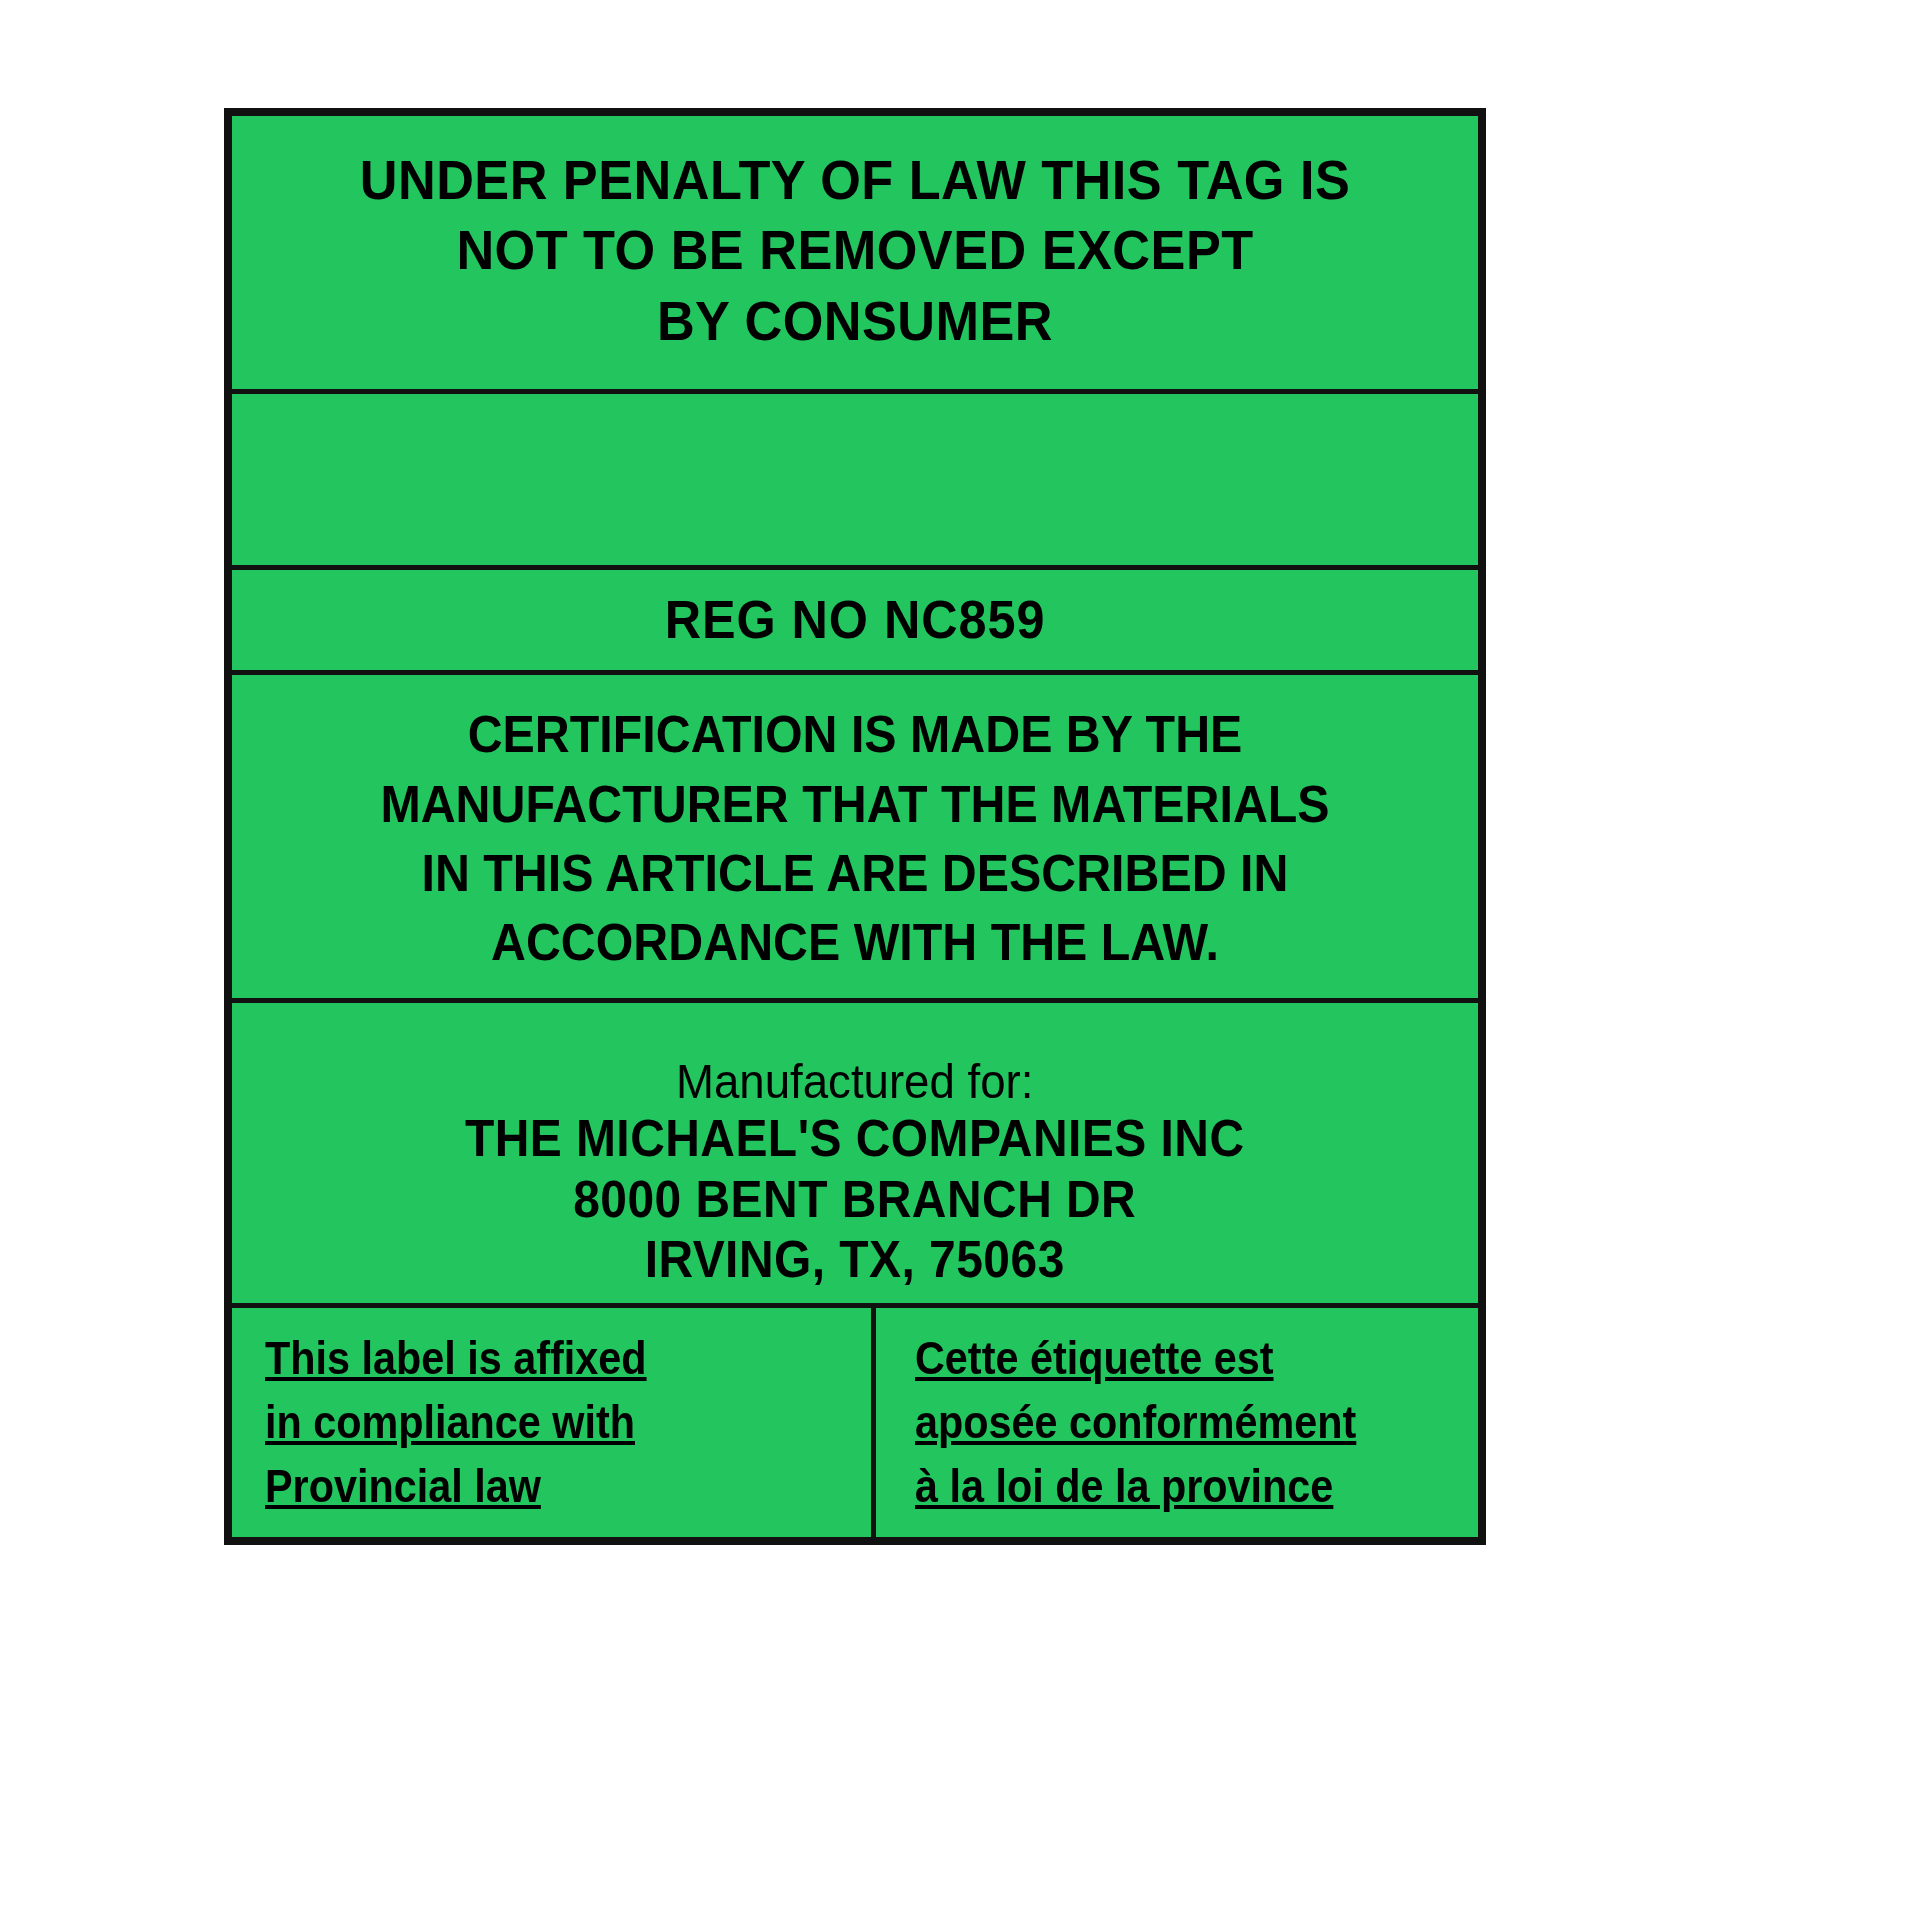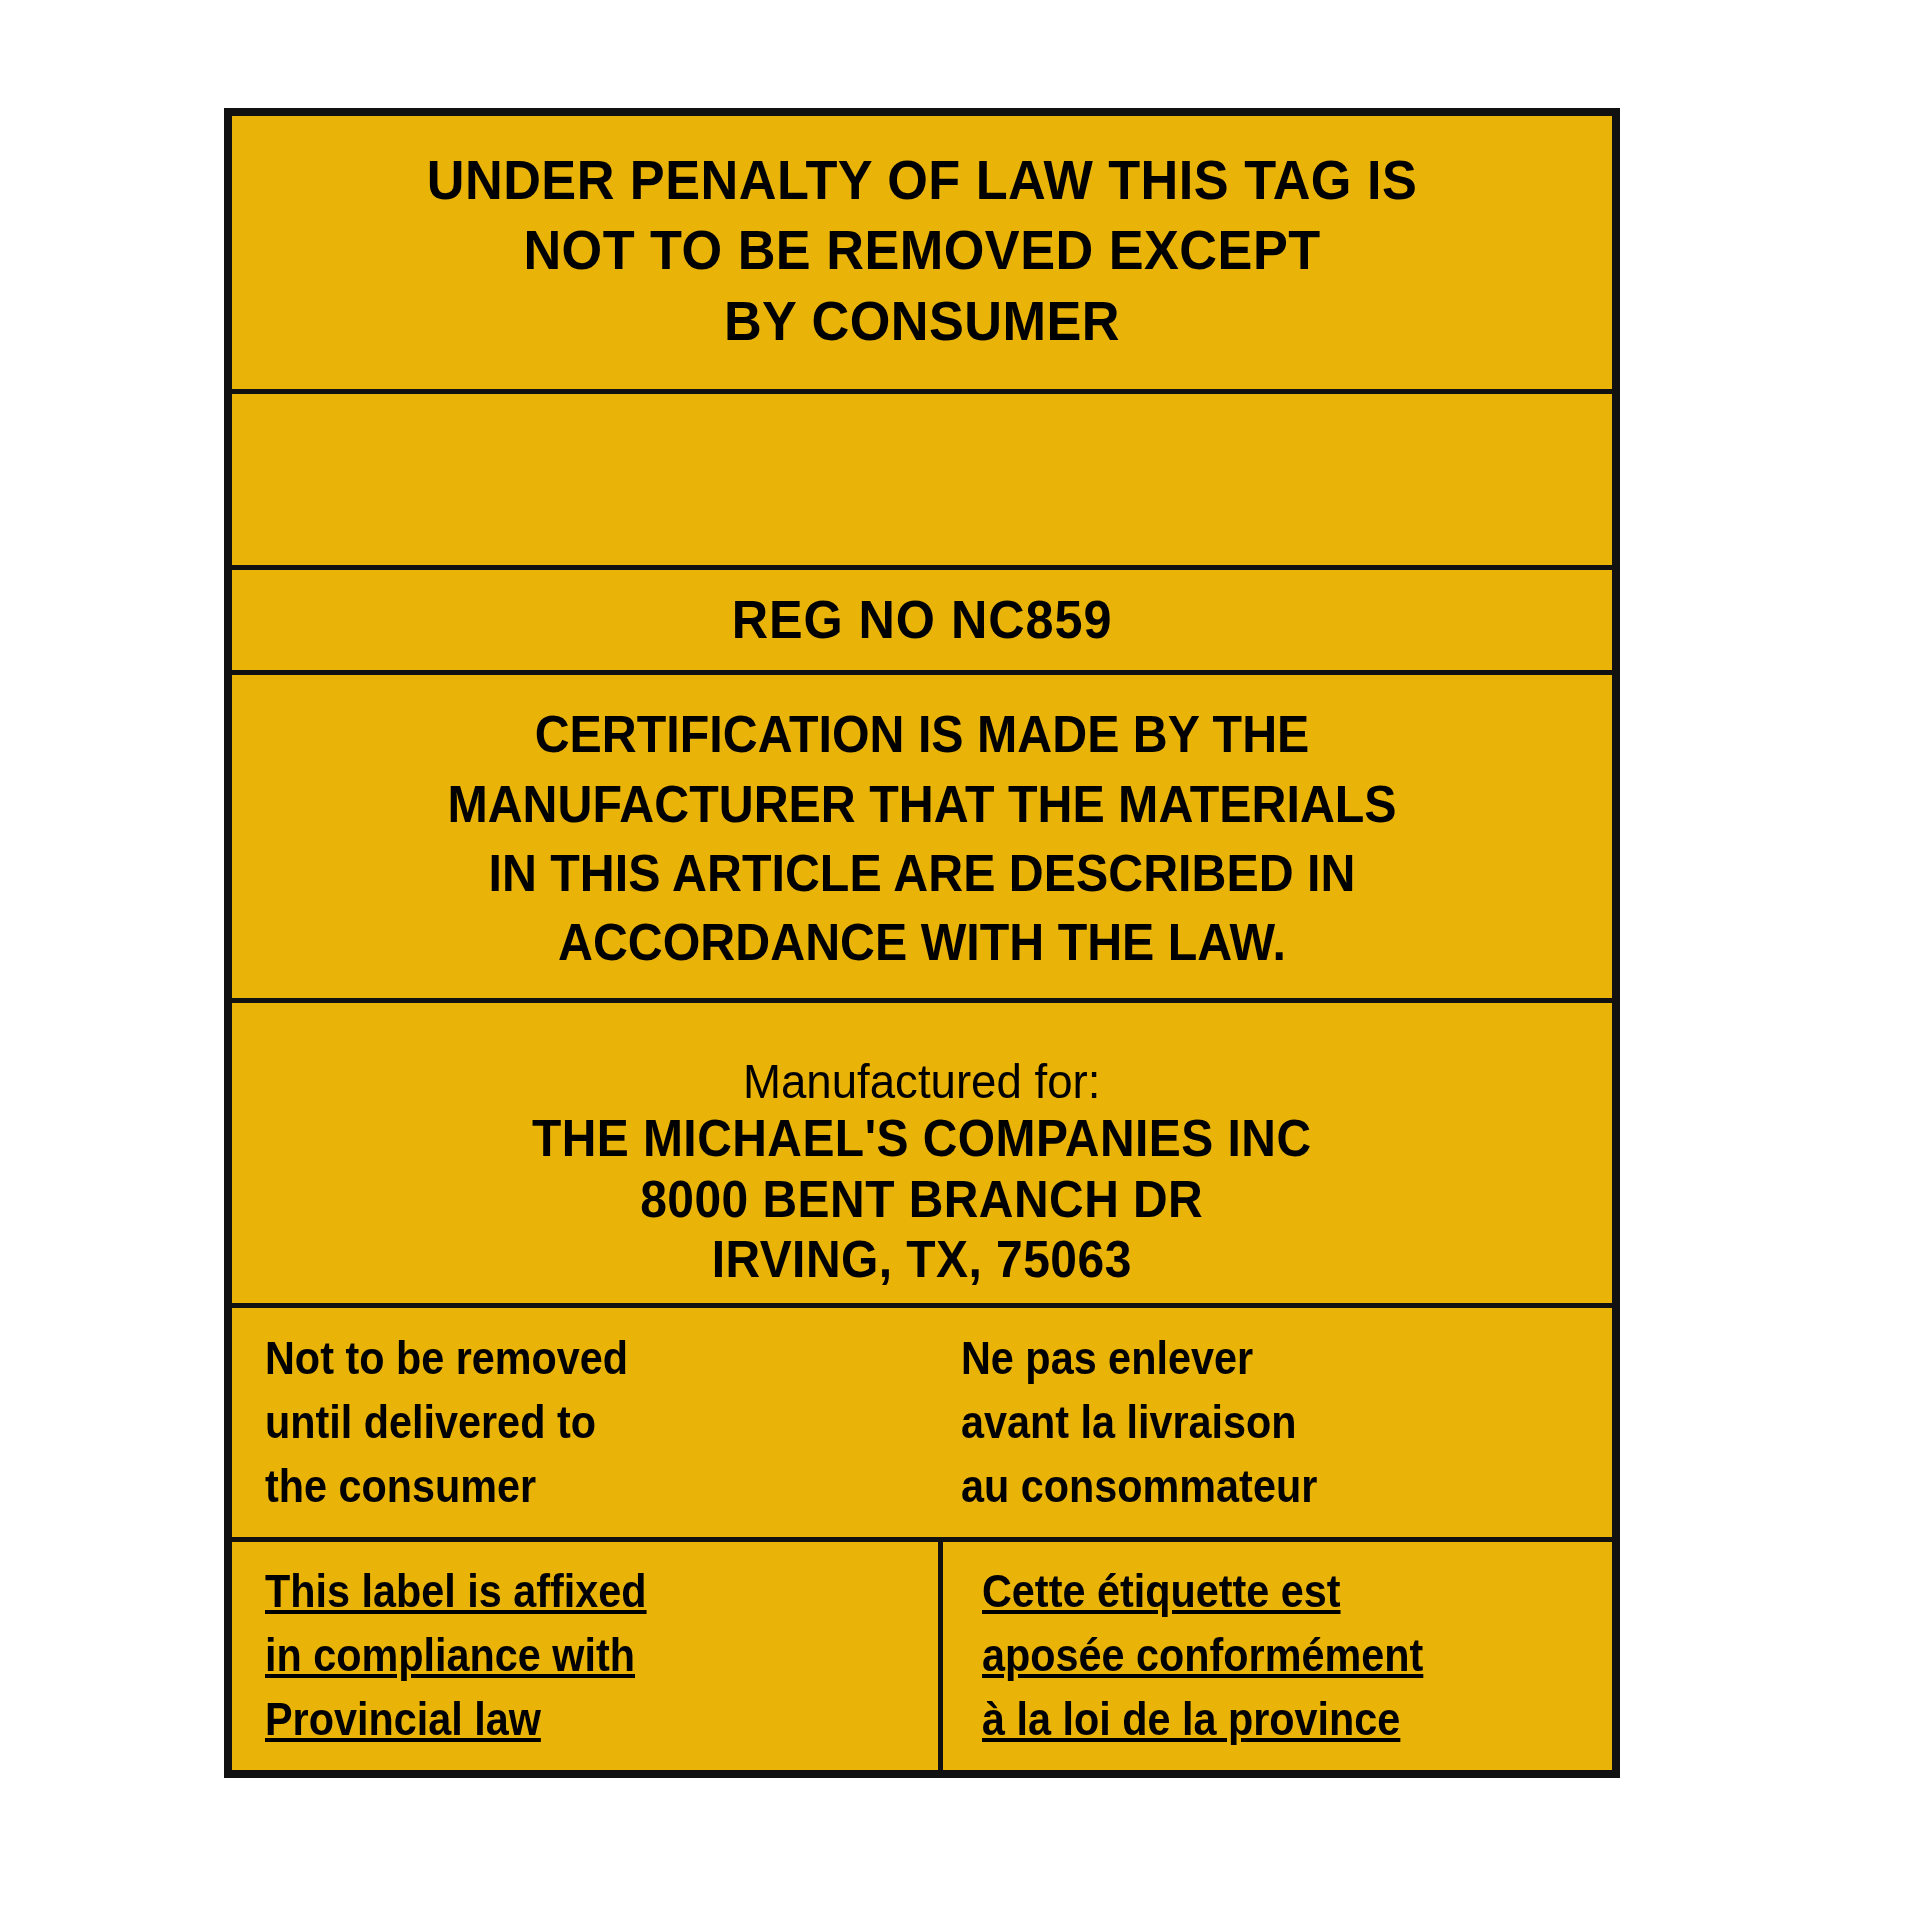--- a/index.html
+++ b/index.html
@@ -17,24 +17,24 @@
     position: relative;
     width: 1931px;
     height: 1931px;
     background: #ffffff;
     box-sizing: border-box;
   }
   .tag {
     position: absolute;
     left: 224px;
     top: 108px;
-    width: 1396px;
+    width: 1262px;
     border: 8.7px solid #111111;
     box-sizing: border-box;
-    background: #eab308;
+    background: #22c55e;
   }
   .row {
     border-bottom: 5.8px solid #111111;
     box-sizing: border-box;
   }
   .row:last-child {
     border-bottom: none;
     text-decoration: underline;
   }
   .cellpad {
@@ -168,34 +168,20 @@
 
     <div class="row">
       <div class="manuf">
         <div class="lead">Manufactured for:</div>
         <div class="addr">THE MICHAEL'S COMPANIES INC</div>
         <div class="addr">8000 BENT BRANCH DR</div>
         <div class="addr">IRVING, TX, 75063</div>
       </div>
     </div>
 
-    <div class="row">
-      <div class="bilingual">
-        <div class="bl-col">
-          <div class="bl-line">Not to be removed</div>
-          <div class="bl-line">until delivered to</div>
-          <div class="bl-line">the consumer</div>
-        </div>
-        <div class="bl-col right">
-          <div class="bl-line">Ne pas enlever</div>
-          <div class="bl-line">avant la livraison</div>
-          <div class="bl-line">au consommateur</div>
-        </div>
-      </div>
-    </div>
 
     <div class="row">
       <div class="bilingual">
         <div class="bl-col">
           <div class="bl-line">This label is affixed</div>
           <div class="bl-line">in compliance with</div>
           <div class="bl-line">Provincial law</div>
         </div>
         <div class="bl-col right divided">
           <div class="bl-line">Cette étiquette est</div>

